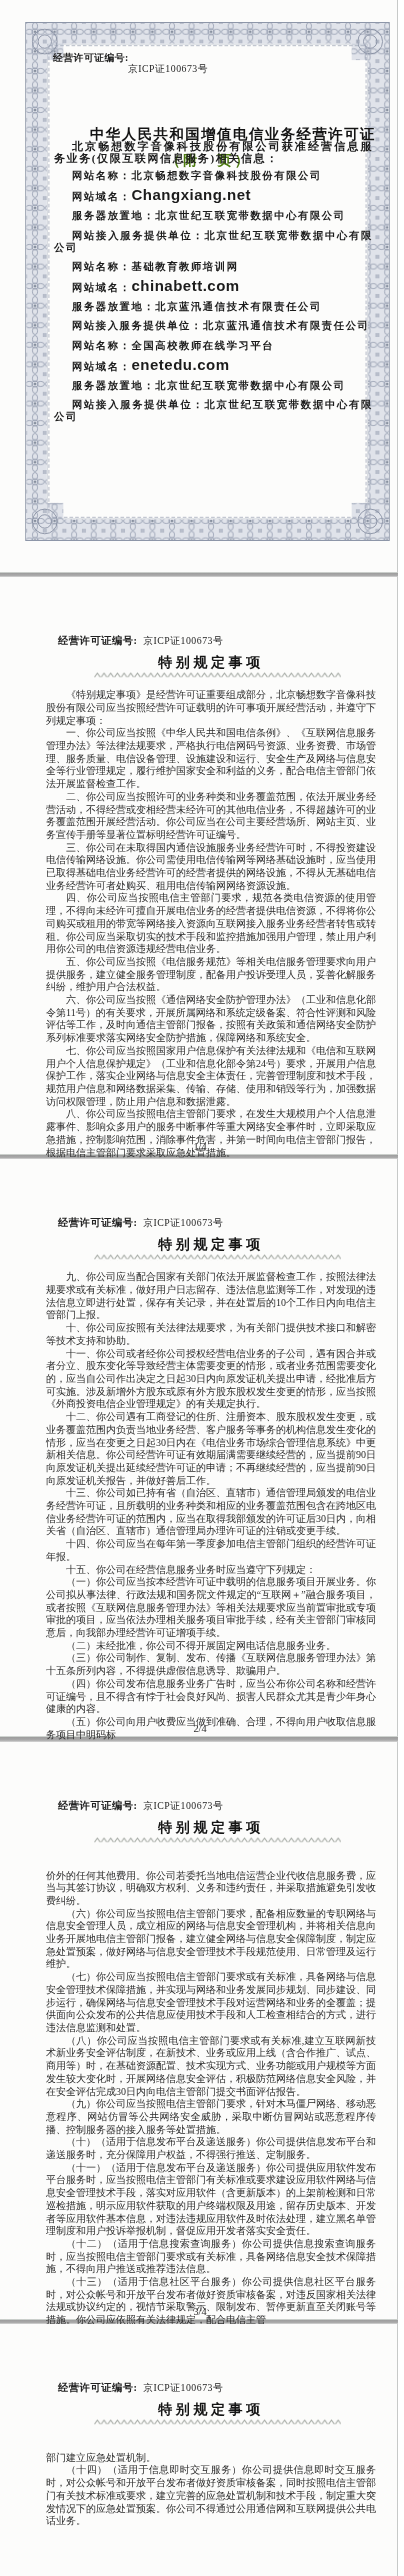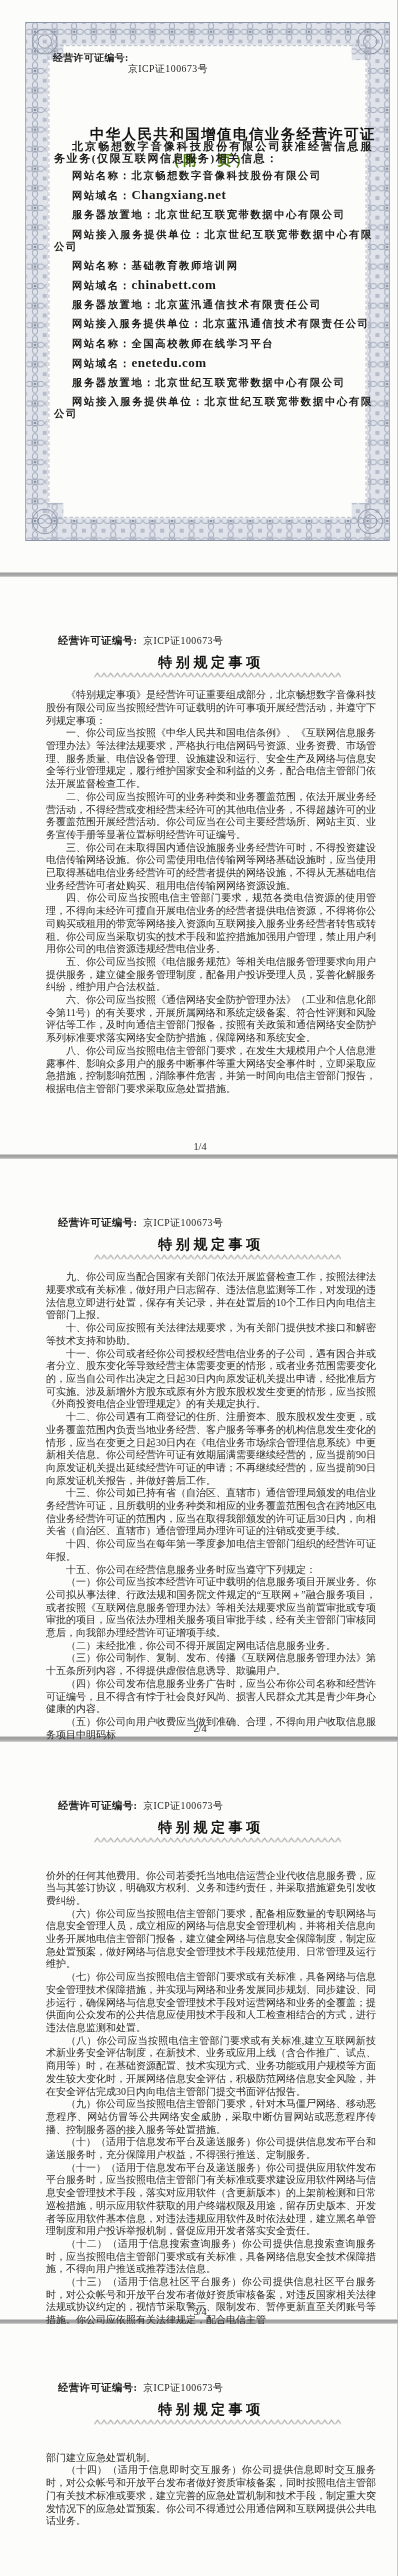--- a/index.html
+++ b/index.html
@@ -18,21 +18,21 @@
   .c-title{position:absolute;left:46px;top:125px;width:330px;text-align:right;
            font-size:14.4px;font-weight:700;letter-spacing:1.5px;color:#141414;}
   .c-sub{position:absolute;left:44px;top:152px;width:330px;text-align:center;
          font-size:14px;font-weight:700;letter-spacing:3.1px;color:#4d7c0f;}
   .c-intro{position:absolute;left:54px;top:140px;width:319px;font-size:11px;font-weight:600;
            line-height:12px;letter-spacing:1.6px;text-indent:18px;text-align:justify;color:#1c1c1c;}
   .c-intro{top:140px;}
   .c-entries{position:absolute;left:54px;top:170px;width:319px;}
   .entry{font-size:10.3px;font-weight:600;line-height:12px;letter-spacing:1.6px;
          margin-bottom:7.2px;text-indent:18px;text-align:justify;color:#1c1c1c;}
-  .entry .latin{font-family:Liberation Serif, serif;font-size:13px;letter-spacing:0.5px;}
+  .entry .latin{font-family:Liberation Sans, sans-serif;font-size:15px;letter-spacing:0.5px;}
   
   .page-terms{height:577px;}
   .t-header{position:absolute;left:58px;top:57px;}
   .t-header .t-lab{font-size:10.3px;font-weight:700;letter-spacing:0.5px;color:#222;}
   .t-header .t-num{font-size:9.8px;margin-left:5.7px;letter-spacing:0.5px;color:#1e1e1e;}
   .t-title{position:absolute;left:46px;top:77px;width:330px;text-align:center;
            font-size:14px;font-weight:700;letter-spacing:3.6px;color:#151515;}
   .t-zigzag{position:absolute;left:94px;top:95px;}
   .t-body{position:absolute;left:46px;top:112px;width:330px;font-size:10px;line-height:12.7px;
           text-align:justify;color:#2a2a2a;}
@@ -133,20 +133,21 @@
       <rect width="480" height="12" fill="url(#zz)"></rect>
     </svg>
     <div class="t-body">
         <div class="para">《特别规定事项》是经营许可证重要组成部分，北京畅想数字音像科技股份有限公司应当按照经营许可证载明的许可事项开展经营活动，并遵守下列规定事项：</div>
         <div class="para">一、你公司应当按照《中华人民共和国电信条例》、《互联网信息服务管理办法》等法律法规要求，严格执行电信网码号资源、业务资费、市场管理、服务质量、电信设备管理、设施建设和运行、安全生产及网络与信息安全等行业管理规定，履行维护国家安全和利益的义务，配合电信主管部门依法开展监督检查工作。</div>
         <div class="para">二、你公司应当按照许可的业务种类和业务覆盖范围，依法开展业务经营活动，不得经营或变相经营未经许可的其他电信业务，不得超越许可的业务覆盖范围开展经营活动。你公司应当在公司主要经营场所、网站主页、业务宣传手册等显著位置标明经营许可证编号。</div>
         <div class="para">三、你公司在未取得国内通信设施服务业务经营许可时，不得投资建设电信传输网络设施。你公司需使用电信传输网等网络基础设施时，应当使用已取得基础电信业务经营许可的经营者提供的网络设施，不得从无基础电信业务经营许可者处购买、租用电信传输网网络资源设施。</div>
         <div class="para">四、你公司应当按照电信主管部门要求，规范各类电信资源的使用管理，不得向未经许可擅自开展电信业务的经营者提供电信资源，不得将你公司购买或租用的带宽等网络接入资源向互联网接入服务业务经营者转售或转租。你公司应当采取切实的技术手段和监控措施加强用户管理，禁止用户利用你公司的电信资源违规经营电信业务。</div>
         <div class="para">五、你公司应当按照《电信服务规范》等相关电信服务管理要求向用户提供服务，建立健全服务管理制度，配备用户投诉受理人员，妥善化解服务纠纷，维护用户合法权益。</div>
         <div class="para">六、你公司应当按照《通信网络安全防护管理办法》（工业和信息化部令第11号）的有关要求，开展所属网络和系统定级备案、符合性评测和风险评估等工作，及时向通信主管部门报备，按照有关政策和通信网络安全防护系列标准要求落实网络安全防护措施，保障网络和系统安全。</div>
+        <div class="para">七、你公司应当按照国家用户信息保护有关法律法规和《电信和互联网用户个人信息保护规定》（工业和信息化部令第24号）要求，开展用户信息保护工作，落实企业网络与信息安全主体责任，完善管理制度和技术手段，规范用户信息和网络数据采集、传输、存储、使用和销毁等行为，加强数据访问权限管理，防止用户信息和数据泄露。</div>
         <div class="para">八、你公司应当按照电信主管部门要求，在发生大规模用户个人信息泄露事件、影响众多用户的服务中断事件等重大网络安全事件时，立即采取应急措施，控制影响范围，消除事件危害，并第一时间向电信主管部门报告，根据电信主管部门要求采取应急处置措施。</div>
       </div>
     <div class="t-pagenum">1/4</div>
   </section>
     <div class="page-gap"></div>
     <section class="page page-terms">
     <div class="t-header">
       <span class="t-lab">经营许可证编号:</span><span class="t-num">京ICP证100673号</span>
     </div>
     <div class="t-title">特别规定事项</div>

